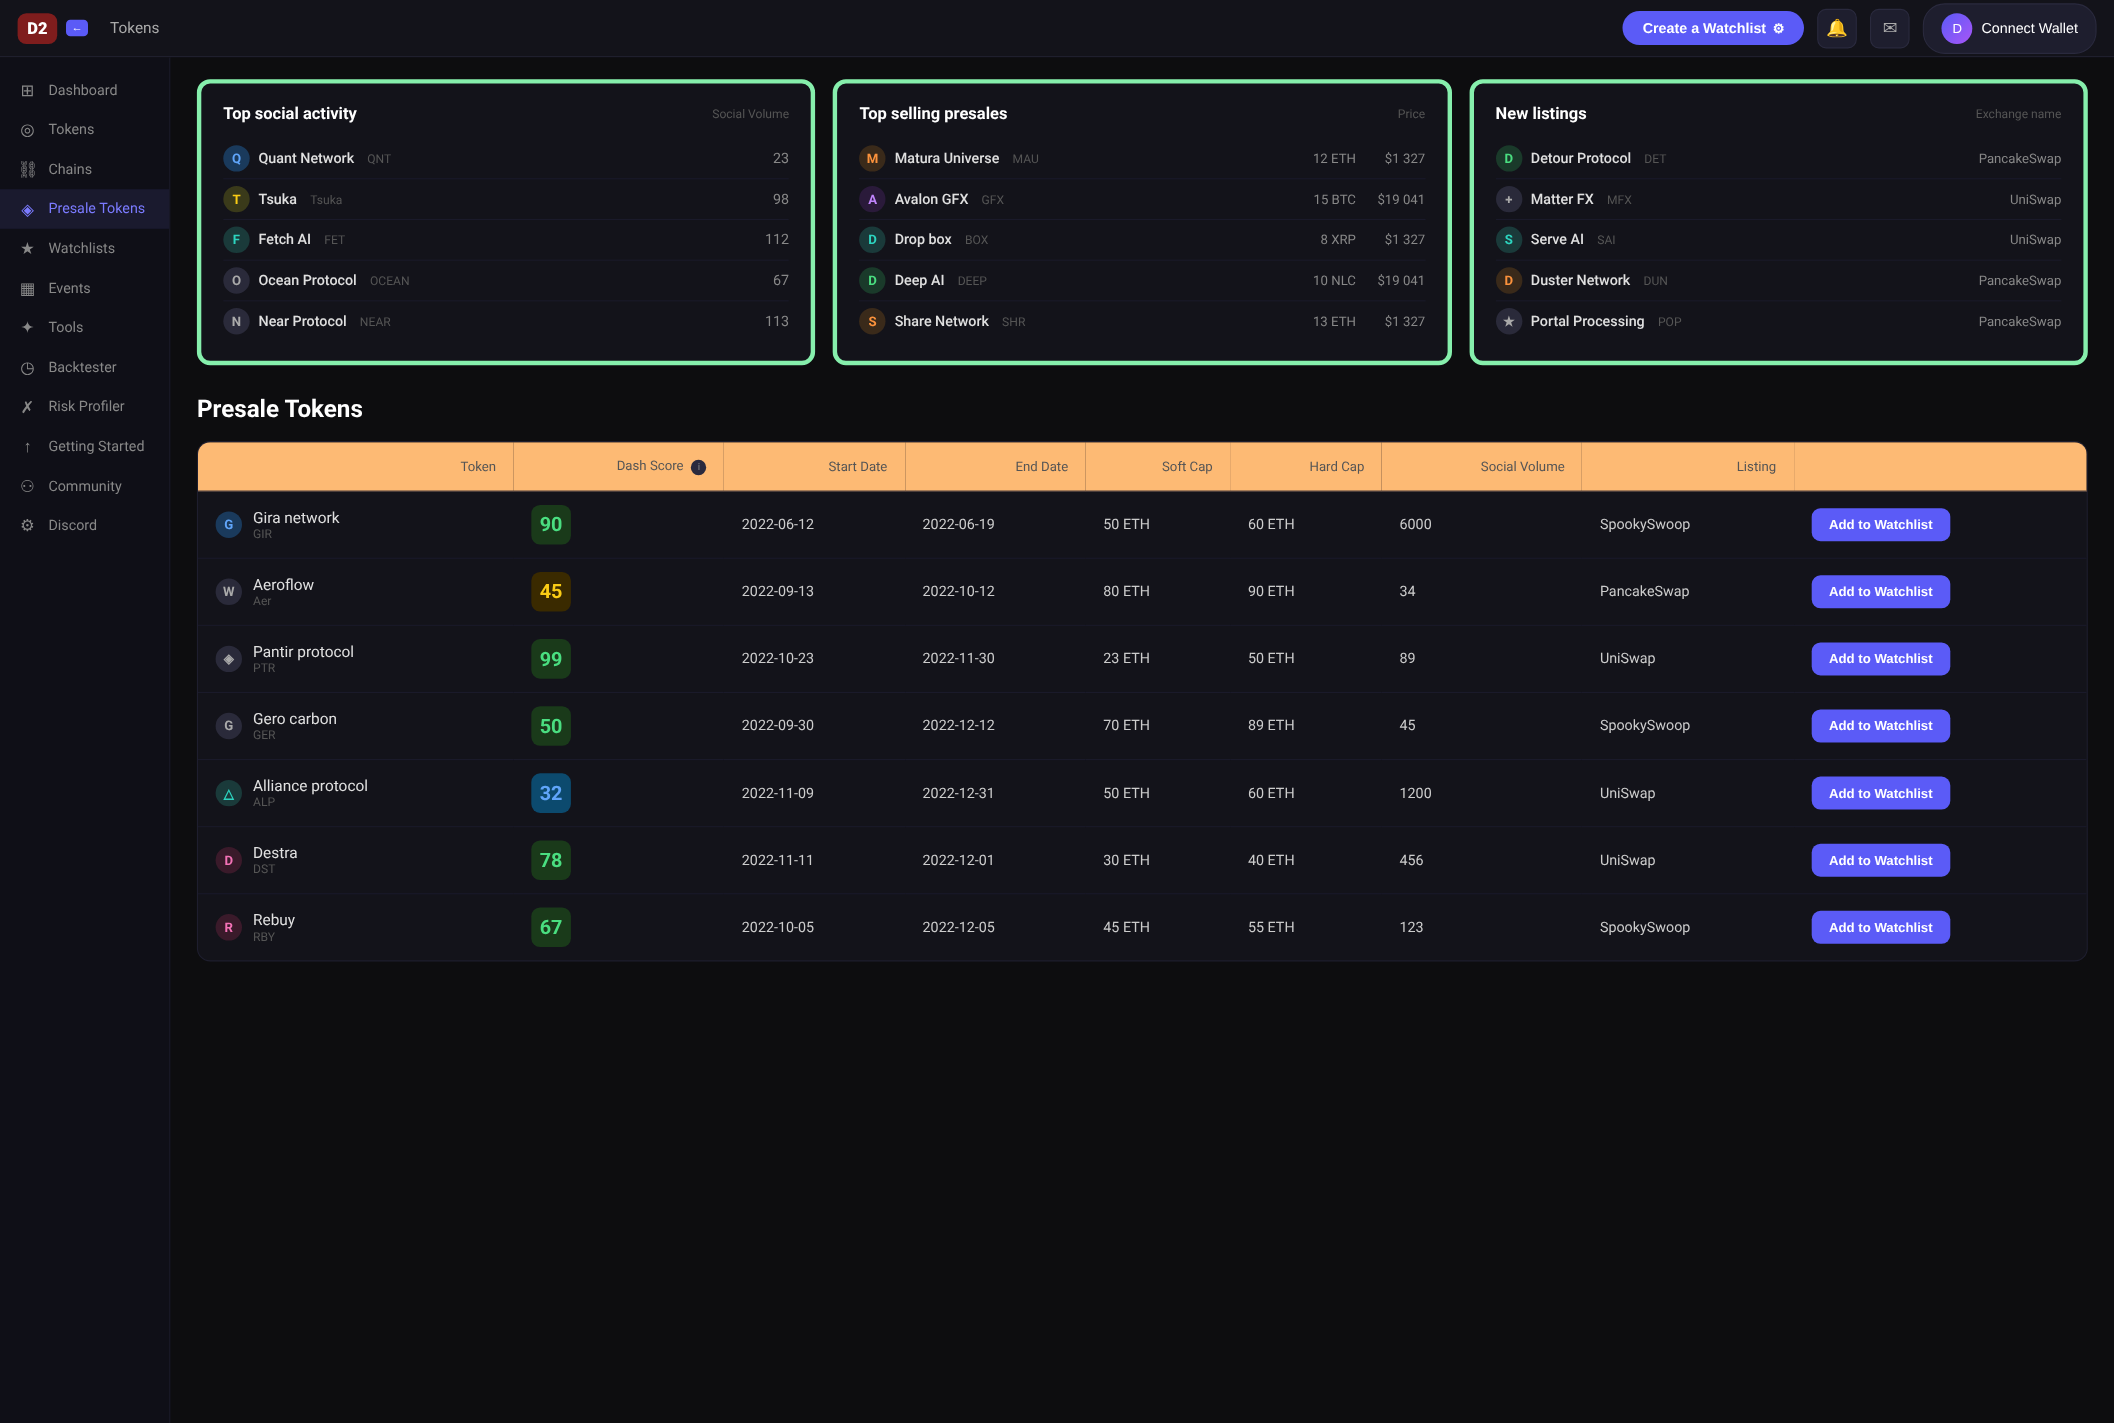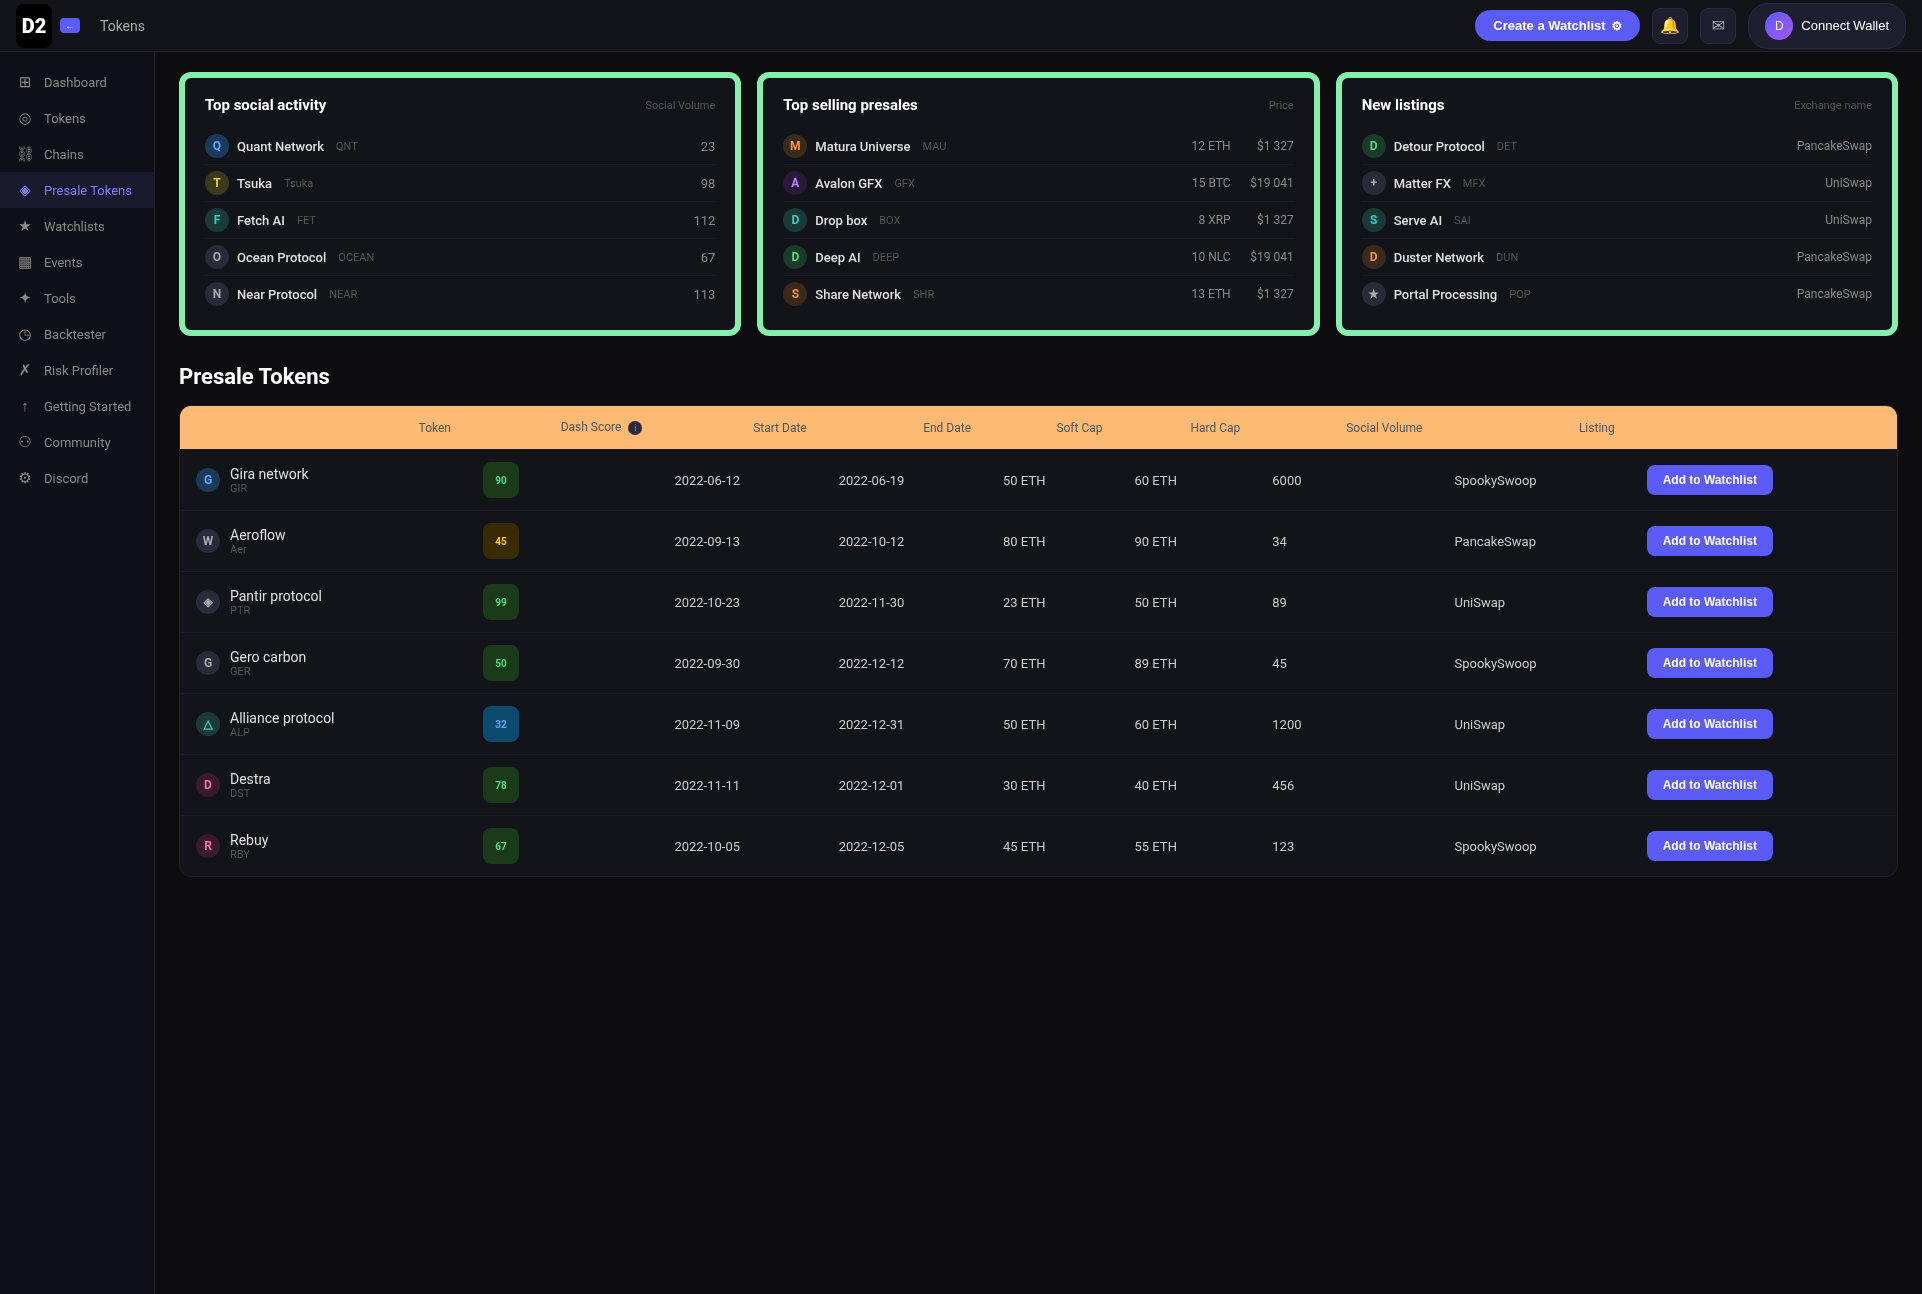--- a/index.html
+++ b/index.html
@@ -25,27 +25,27 @@
       flex-shrink: 0;
       gap: 12px;
       z-index: 100;
     }
     .topnav-logo {
       display: flex;
       align-items: center;
       gap: 8px;
     }
     .logo-box {
-      width: 36px; height: 44px;
-      background: #000000;
+      width: 36px; height: 28px;
+      background: #7f1d1d;
       border-radius: 8px;
       display: flex; align-items: center; justify-content: center;
       color: #fff;
       font-weight: 900;
-      font-size: 20px;
+      font-size: 15px;
     }
     .logo-badge {
       background: #5b5bf7;
       border-radius: 4px;
       color: #fff;
       font-size: 10px;
       padding: 2px 5px;
       font-weight: 700;
     }
     .topnav-page-title {
@@ -158,21 +158,21 @@
       display: grid;
       grid-template-columns: 1fr 1fr 1fr;
       gap: 16px;
       margin-bottom: 28px;
     }
 
     .card {
       background: #13131a;
       border-radius: 12px;
       padding: 18px 20px;
-      border: 6px solid #86efac;
+      border: 4px solid #86efac;
     }
 
     .card-header {
       display: flex;
       justify-content: space-between;
       align-items: center;
       margin-bottom: 14px;
     }
     .card-title {
       font-size: 15px;
@@ -309,21 +309,21 @@
       font-size: 11px;
       color: #555;
     }
 
     .dash-score {
       display: inline-flex;
       align-items: center;
       justify-content: center;
       width: 36px; height: 36px;
       border-radius: 8px;
-      font-size: 10px;
+      font-size: 18px;
       font-weight: 700;
     }
     .score-green { background: #1a3a1a; color: #4ade80; }
     .score-yellow { background: #3a2a00; color: #facc15; }
     .score-blue { background: #0c4a6e; color: #60a5fa; }
 
     .add-watchlist-btn {
       background: #5b5bf7;
       color: #fff;
       border: none;

